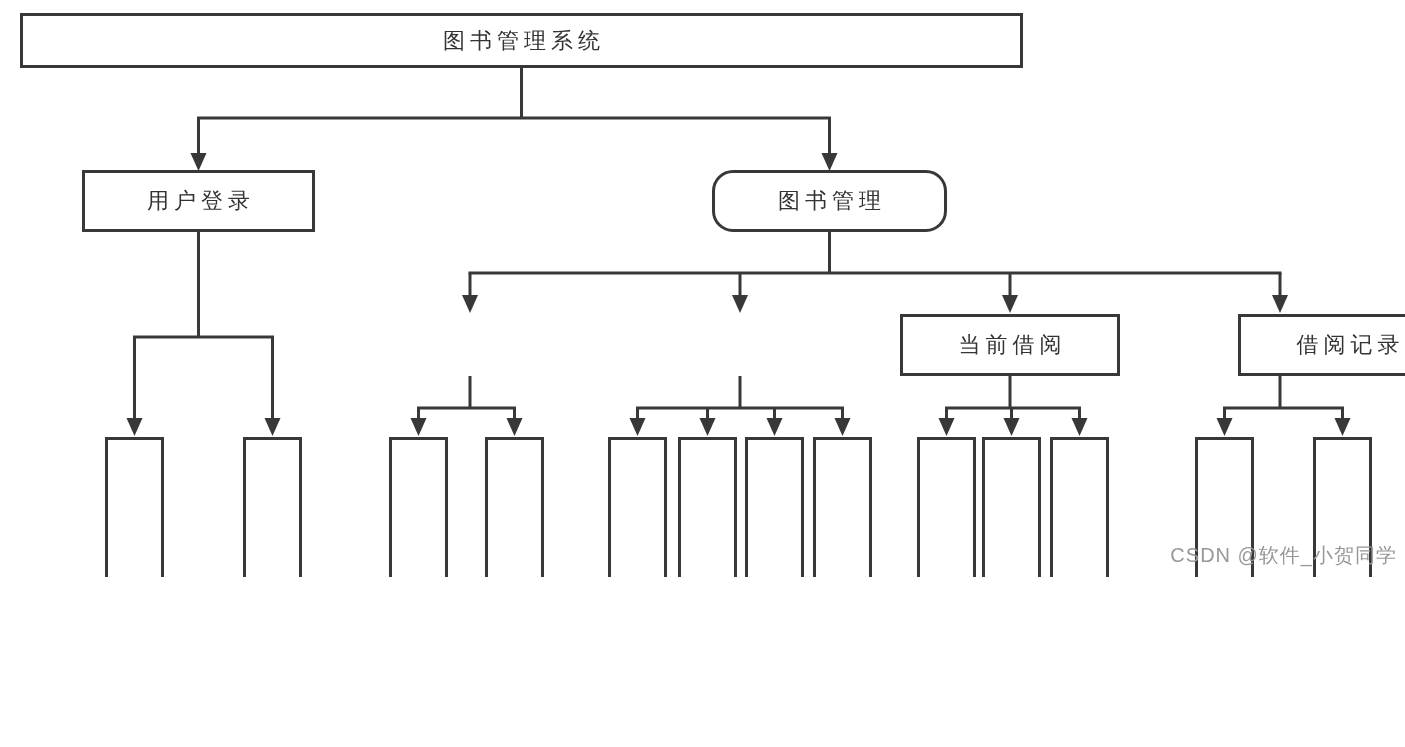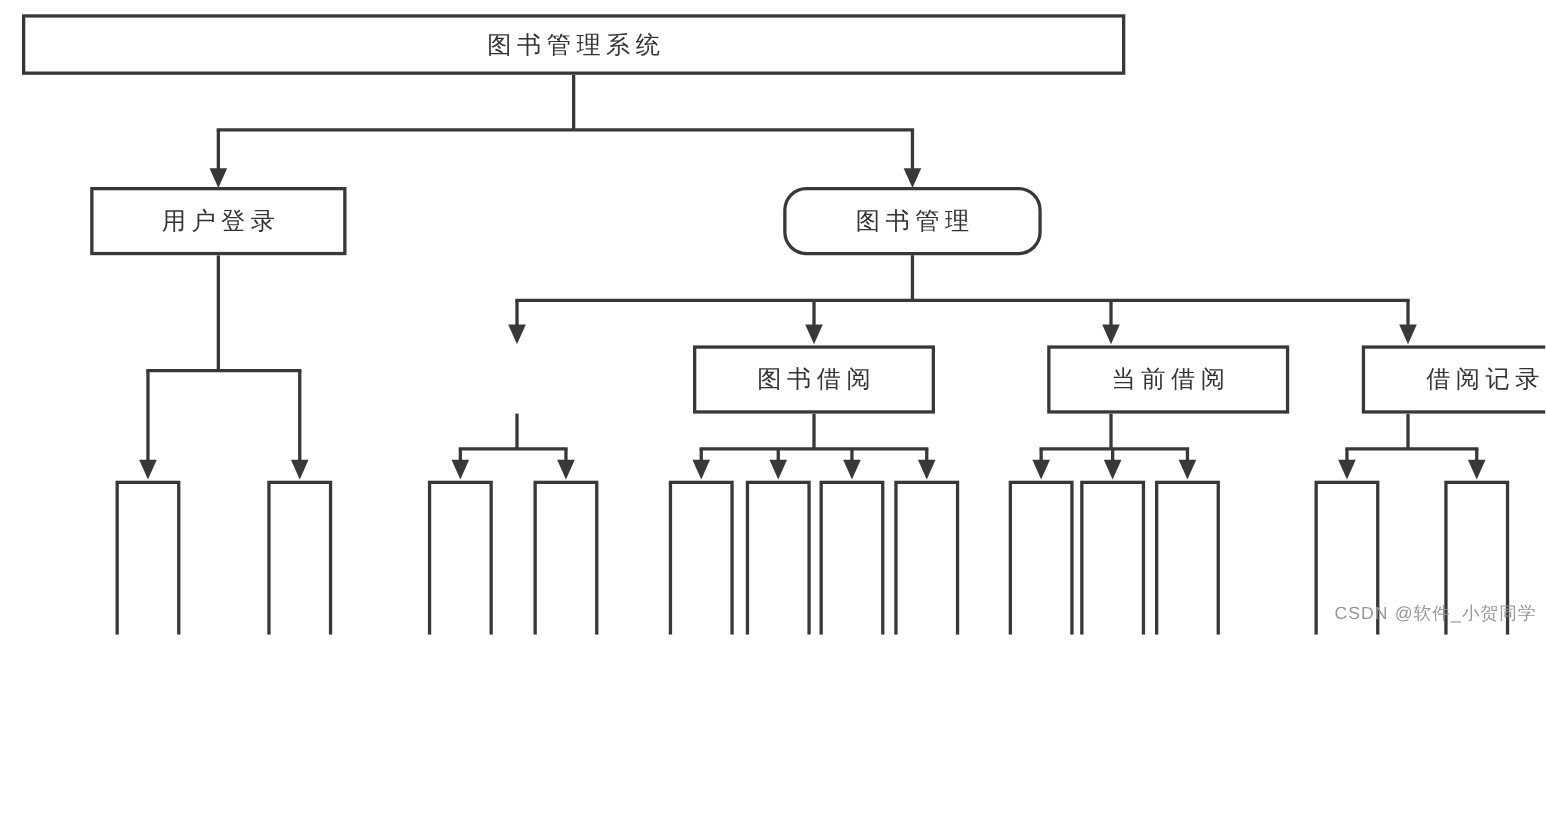--- a/index.html
+++ b/index.html
@@ -39,21 +39,21 @@
     writing-mode:vertical-rl;
     text-orientation:mixed;
     font-size:25px;line-height:1;
     letter-spacing:5px;
     color:var(--text);
     white-space:nowrap;
   }
   .watermark{
     position:absolute;z-index:5;
     right:8px;bottom:8px;
-    font-size:16px;letter-spacing:1px;
+    font-size:20px;letter-spacing:1px;
     color:var(--watermark);
   }
 </style>
 </head>
 <body>
 
 <div class="canvas">
 
   <svg id="connectors" width="1405" height="747" viewBox="0 0 1405 747" xmlns="http://www.w3.org/2000/svg">
 
@@ -129,22 +129,21 @@
       <line x1="1342.5" y1="408" x2="1342.5" y2="421"></line>
       <polygon points="1334.5,418 1350.5,418 1342.5,436"></polygon>
     </g>
   </svg>
 
   <div class="hbox" style="left:20px;top:13px;width:1003px;height:55px;">图书管理系统</div>
 
   <div class="hbox" style="left:82px;top:170px;width:233px;height:62px;">用户登录</div>
   <div class="hbox" style="left:712px;top:170px;width:235px;height:62px;border-radius:21px;">图书管理</div>
 
-  <div class="hbox" style="left:630px;top:314px;width:220px;height:62px;">图书借阅</div>
-  <div class="hbox" style="left:952px;top:314px;width:220px;height:62px;">当前借阅</div>
+  <div class="hbox" style="left:900px;top:314px;width:220px;height:62px;">当前借阅</div>
   <div class="hbox" style="left:1238px;top:314px;width:220px;height:62px;">借阅记录</div>
 
   <div class="leaf" style="left:105px;">
     <span class="vtext">用户登录</span>
   </div>
   <div class="leaf" style="left:243px;">
     <span class="vtext">注销登录</span>
   </div>
 
   <div class="leaf" style="left:389px;">

